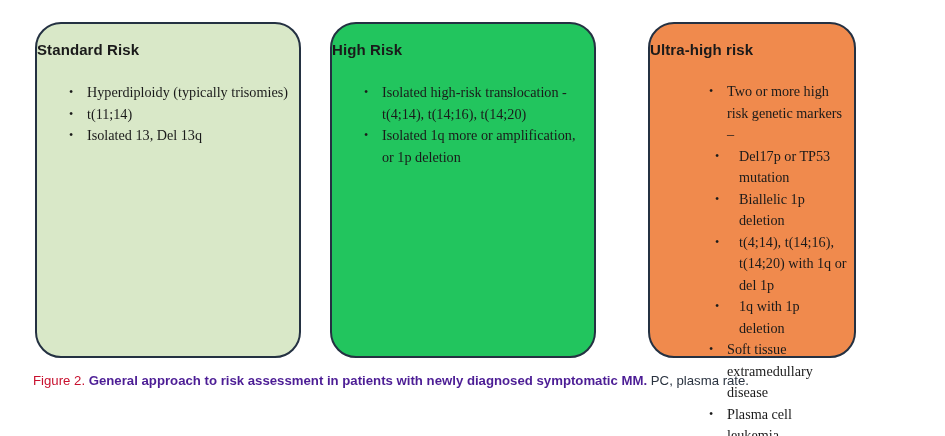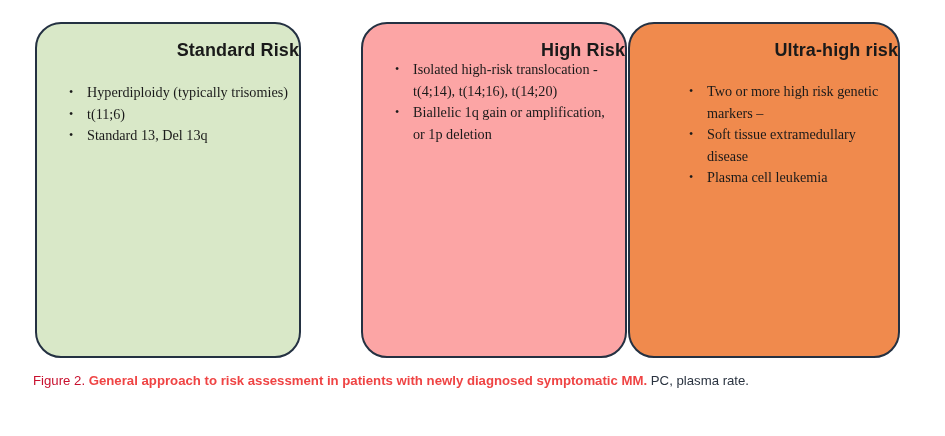--- a/index.html
+++ b/index.html
@@ -32,48 +32,48 @@
     border-radius: 26px;
     padding: 0;
   }
 
   .box-standard {
     left: 35px;
     width: 266px;
     background: #d9e8c8;
   }
   .box-high {
-    left: 361px;
+    left: 330px;
     width: 266px;
-    background: #fca5a5;
+    background: #22c55e;
   }
   .box-ultra {
-    left: 628px;
-    width: 272px;
+    left: 648px;
+    width: 208px;
     background: #f08a4d;
   }
 
   .box-title {
-    text-align: right;
+    text-align: left;
     font-weight: bold;
-    font-size: 18px;
+    font-size: 15px;
     line-height: 18px;
     margin-top: 17px;
     color: #1a1a1a;
     letter-spacing: 0.1px;
   }
 
   .bullet-list {
     list-style: none;
     margin: 0;
     padding: 0;
   }
 
   .box-standard .bullet-list { margin-top: 23px; }
-  .box-high .bullet-list { }
+  .box-high .bullet-list { margin-top: 23px; }
   .box-ultra .bullet-list { margin-top: 22px; margin-left: 27px; }
 
   .bullet-item {
     position: relative;
     font-size: 14.2px;
     line-height: 21.5px;
     color: #1a1a1a;
     font-family: Liberation Serif, serif;
   }
 
@@ -123,53 +123,59 @@
     font-size: 13.2px;
     line-height: 17px;
     color: #222d3a;
   }
   .cap-figno {
     font-weight: normal;
     color: #c8102e;
   }
   .cap-bold {
     font-weight: bold;
-    color: #ef4444;
+    color: #4c1d95;
   }
   .cap-rest {
     font-weight: normal;
     color: #2a3340;
   }
 </style>
 </head>
 <body>
 
 <div id="figure-root">
 
   <div class="risk-box box-standard">
     <div class="box-title">Standard Risk</div>
     <ul class="bullet-list">
       <li class="bullet-item lvl1">Hyperdiploidy (typically trisomies)</li>
-      <li class="bullet-item lvl1">t(11;6)</li>
-      <li class="bullet-item lvl1">Standard 13, Del 13q</li>
+      <li class="bullet-item lvl1">t(11;14)</li>
+      <li class="bullet-item lvl1">Isolated 13, Del 13q</li>
     </ul>
   </div>
 
   <div class="risk-box box-high">
     <div class="box-title">High Risk</div>
     <ul class="bullet-list">
       <li class="bullet-item lvl1">Isolated high-risk translocation - t(4;14), t(14;16), t(14;20)</li>
-      <li class="bullet-item lvl1">Biallelic 1q gain or amplification, or 1p deletion</li>
+      <li class="bullet-item lvl1">Isolated 1q more or amplification, or 1p deletion</li>
     </ul>
   </div>
 
   <div class="risk-box box-ultra">
     <div class="box-title">Ultra-high risk</div>
     <ul class="bullet-list">
       <li class="bullet-item lvl1">Two or more high risk genetic markers –</li>
+      <ul class="sub-list">
+        <li class="bullet-item lvl2">Del17p or TP53 mutation</li>
+        <li class="bullet-item lvl2">Biallelic 1p deletion</li>
+        <li class="bullet-item lvl2">t(4;14), t(14;16), t(14;20) with 1q or del 1p</li>
+        <li class="bullet-item lvl2">1q with 1p deletion</li>
+      </ul>
       <li class="bullet-item lvl1">Soft tissue extramedullary disease</li>
       <li class="bullet-item lvl1">Plasma cell leukemia</li>
     </ul>
   </div>
 
   <div id="caption">
     <span class="cap-figno">Figure 2.</span>
     <span class="cap-bold">General approach to risk assessment in patients with newly diagnosed symptomatic MM.</span>
     <span class="cap-rest">PC, plasma rate.</span>
   </div>

